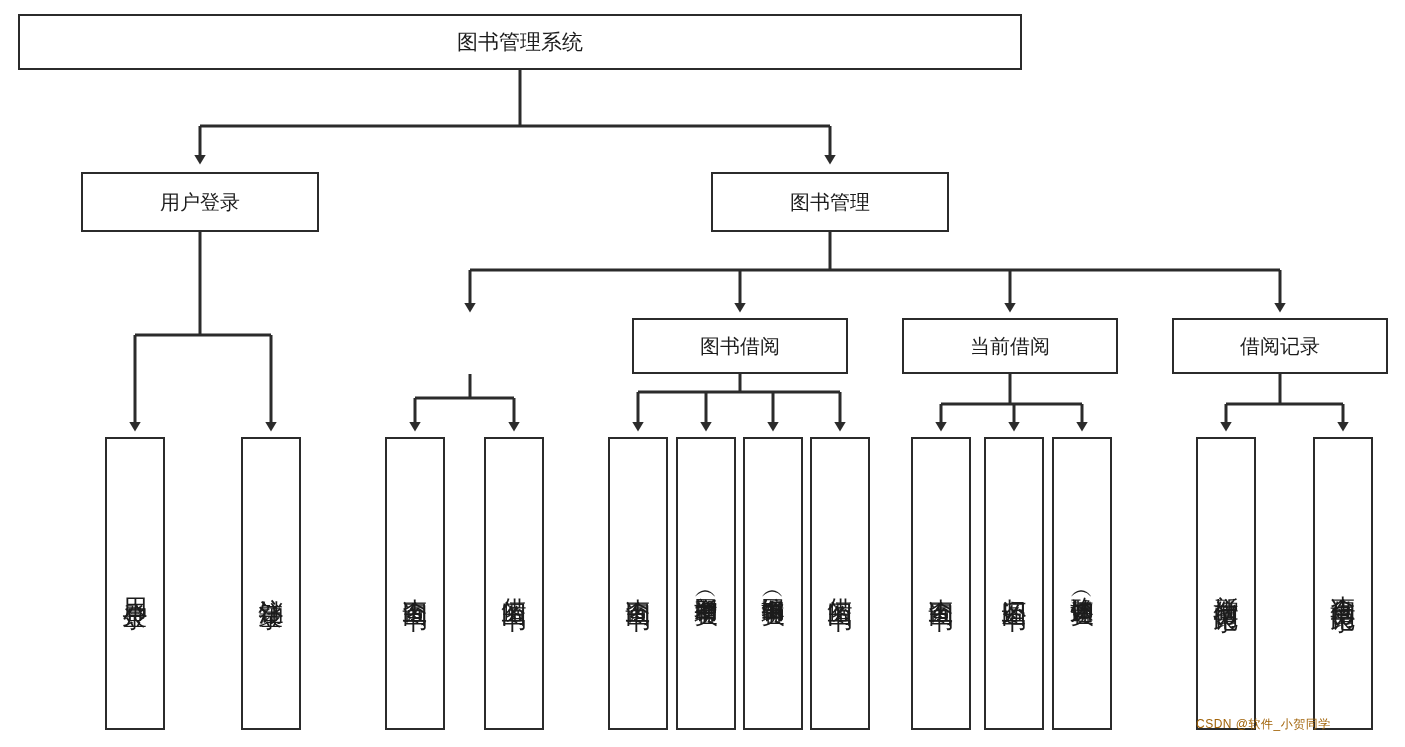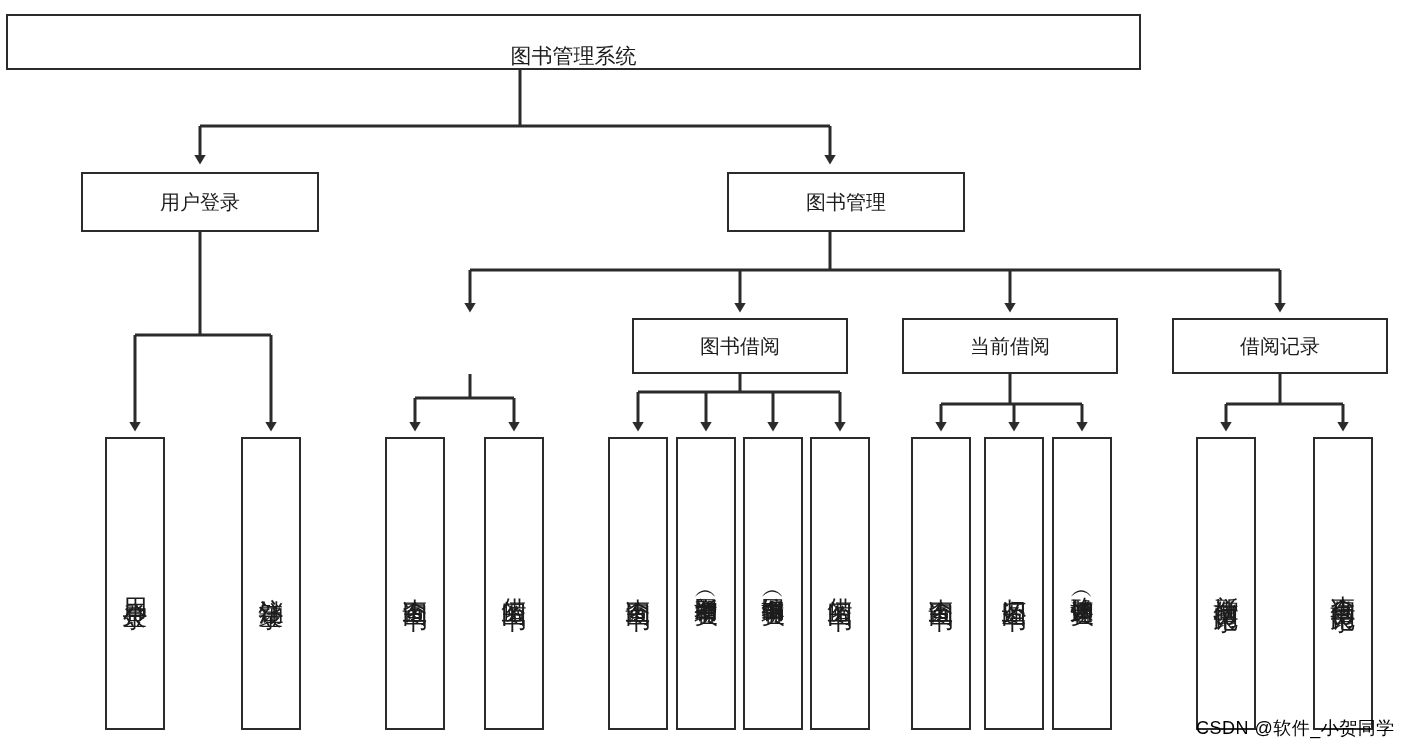--- a/index.html
+++ b/index.html
@@ -49,22 +49,22 @@
     font-size: 25px;
     letter-spacing: 3px;
     line-height: 1.0;
   }
   .leaf.narrow .node-label {
     font-size: 23px;
     letter-spacing: 1px;
   }
   .watermark {
     position: absolute;
-    color: #000000;
-    font-size: 18px;
+    color: #a16207;
+    font-size: 12px;
     white-space: nowrap;
     letter-spacing: 0.5px;
   }
 </style>
 </head>
 <body>
 
 <div id="canvas">
 
   <svg id="wires" viewBox="0 0 1405 747" xmlns="http://www.w3.org/2000/svg">
@@ -122,28 +122,28 @@
     </g>
 
     <g stroke="#2b2b2b" stroke-width="3" fill="none">
       <path d="M1280,374 L1280,404"></path>
       <path d="M1226,404 L1343,404"></path>
       <path d="M1226,404 L1226,423" marker-end="url(#arrow)"></path>
       <path d="M1343,404 L1343,423" marker-end="url(#arrow)"></path>
     </g>
   </svg>
 
-  <div class="node level-root" id="node-root" style="left: 6px; top: 14px; width: 1135px; height: 56px; align-items: flex-end;">
+  <div class="node level-root" id="node-root" style="left: 18px; top: 14px; width: 1004px; height: 56px;">
     <span class="node-label">图书管理系统</span>
   </div>
 
   <div class="node level-2" id="node-l2-0" style="left: 81px; top: 172px; width: 238px; height: 60px;">
     <span class="node-label">用户登录</span>
   </div>
-  <div class="node level-2" id="node-l2-1" style="left: 711px; top: 172px; width: 238px; height: 60px; margin-left: 16px;">
+  <div class="node level-2" id="node-l2-1" style="left: 711px; top: 172px; width: 238px; height: 60px;">
     <span class="node-label">图书管理</span>
   </div>
 
   <div class="node level-3" id="node-l3-2" style="left: 902px; top: 318px; width: 216px; height: 56px;">
     <span class="node-label">当前借阅</span>
   </div>
   <div class="node level-3" id="node-l3-1" style="left: 632px; top: 318px; width: 216px; height: 56px;">
     <span class="node-label">图书借阅</span>
   </div>
   <div class="node level-3" id="node-l3-3" style="left: 1172px; top: 318px; width: 216px; height: 56px;">

